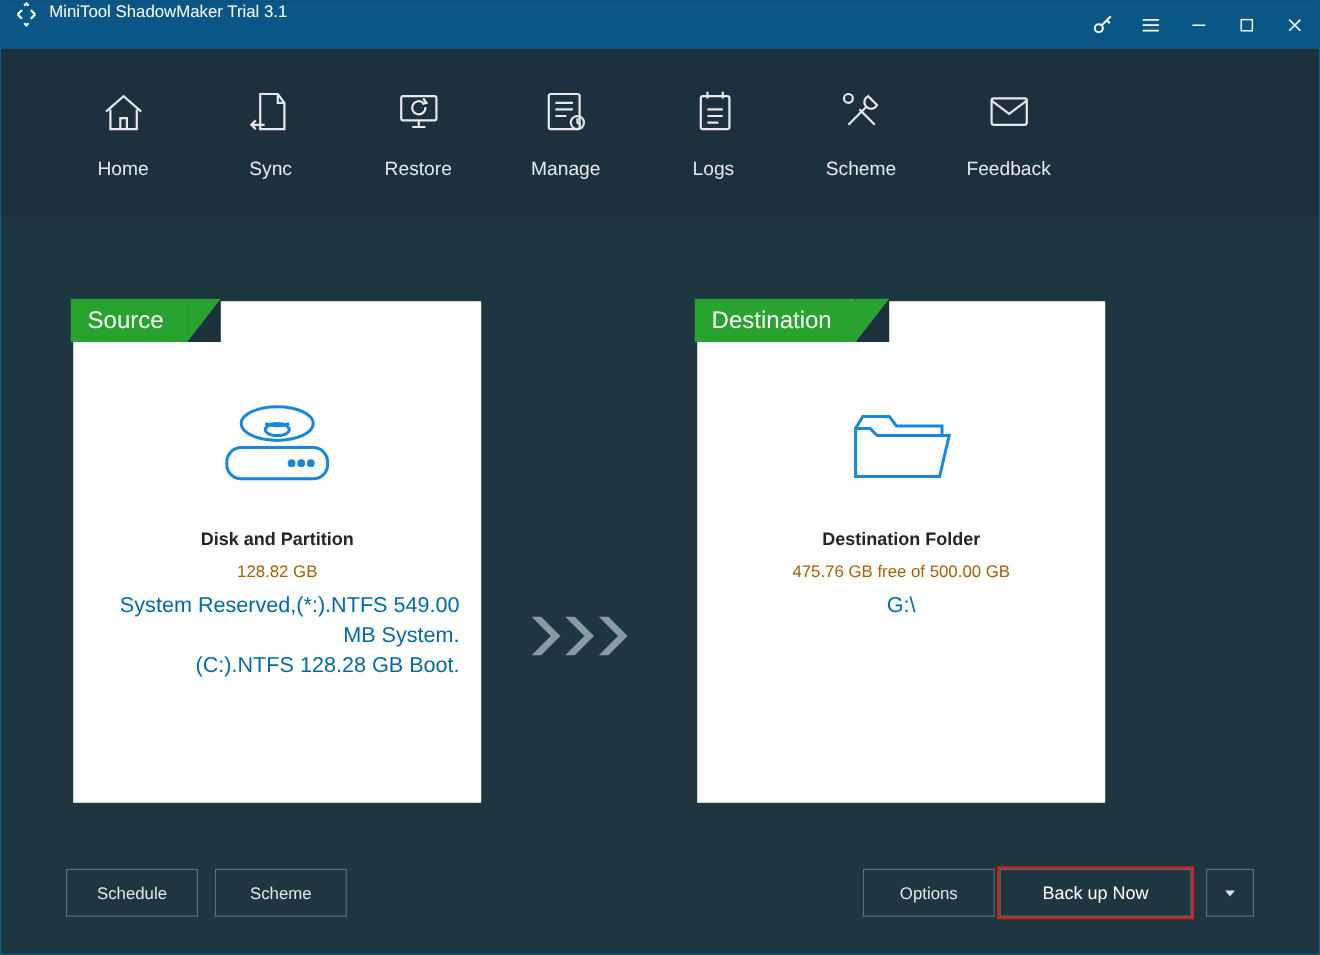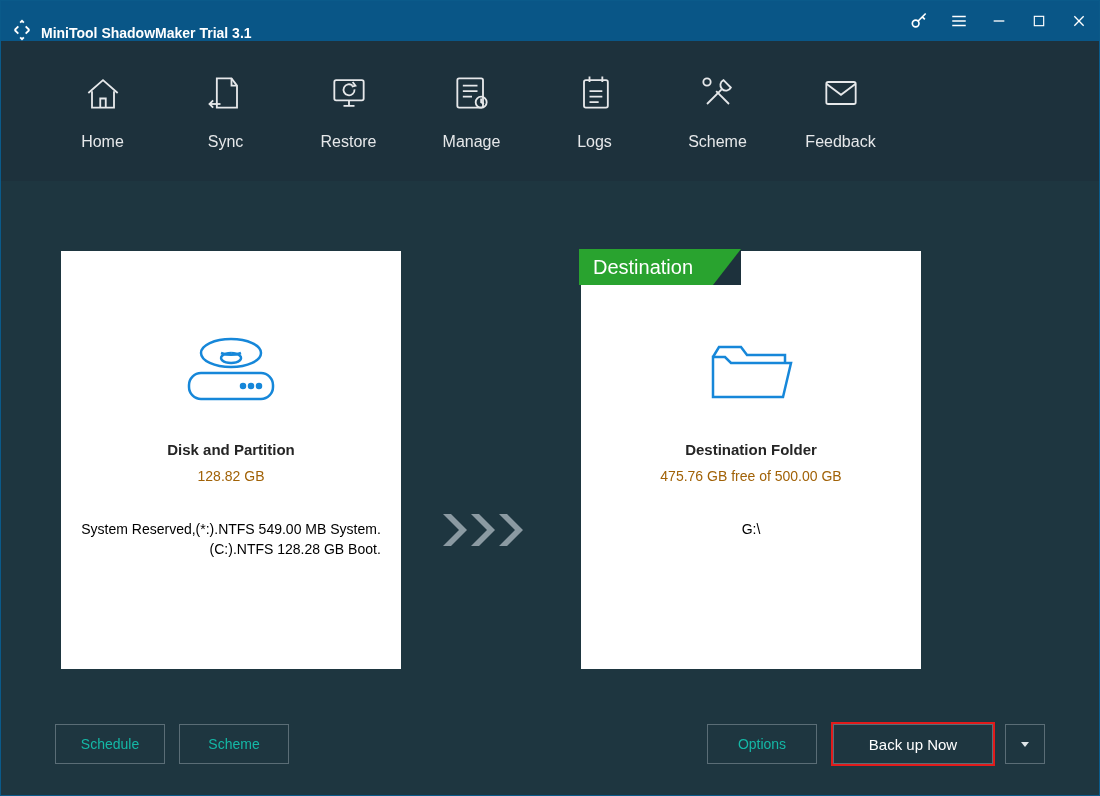--- a/index.html
+++ b/index.html
@@ -1,46 +1,46 @@
 <!DOCTYPE html>
 <html><head>
 <meta charset="utf-8">
 <style>
   * { box-sizing: border-box; margin: 0; padding: 0; font-family: "Segoe UI", Arial, sans-serif; }
   body { background: #1e3640; width: 1100px; height: 796px; overflow: hidden; border: 1px solid #0a5a8a; }
   
-  .titlebar { height: 40px; background: #095687; display: flex; align-items: flex-end; color: #fff; font-size: 14px; font-weight: 700; padding-left: 10px; }
+  .titlebar { height: 40px; background: #095687; display: flex; align-items: flex-start; color: #fff; font-size: 14px; font-weight: 400; padding-left: 10px; }
   .app-logo { width: 22px; height: 22px; margin-right: 8px; display:flex; align-items:center; justify-content:center; }
   .titlebar .spacer { flex: 1; }
   .title-actions { display:flex; align-items:center; height:100%; }
   .title-actions .tbtn { width: 40px; height: 40px; display:flex; align-items:center; justify-content:center; color:#fff; cursor:pointer; }
   
   .topnav { height: 140px; background: #1d313c; display:flex; }
   .nav-item { width: 123px; display:flex; flex-direction:column; align-items:center; justify-content:center; color:#e6e8ea; font-size: 15px; cursor:pointer; gap: 18px; }
   .nav-item.active { background: #0983c5; color:#fff; }
   .nav-icon { width: 44px; height: 44px; display:flex; align-items:center; justify-content:center; }
   .nav-label { font-size: 16px; }
   
   .content { padding: 70px 60px 0 60px; display:flex; align-items:flex-start; gap: 40px; }
   .card { width: 340px; height: 418px; background: #fff; position: relative; }
   .card-header { position:absolute; top:-2px; left:-2px; height:36px; display:flex; }
   .card-header .tab { background:#29a32f; color:#fff; font-size:20px; padding: 4px 20px 4px 14px; display:flex; align-items:center; }
   .card-header .angle { width: 0; height: 0; border-bottom: 36px solid #1d313c; border-left: 28px solid #29a32f; }
   .card-body { padding-top: 80px; display:flex; flex-direction:column; align-items:center; text-align:right; color:#252525; }
   .card-body .big-icon { width: 100px; height: 80px; display:flex; align-items:center; justify-content:center; color:#1687d9; margin-bottom: 30px; }
   .card-body .title-line { font-size: 15px; font-weight: 700; margin-bottom: 10px; }
   .card-body .size-line { font-size: 14px; color:#a16207; margin-bottom: 8px; }
-  .card-body .detail-line { font-size: 14px; color:#000000; line-height:1.4; padding: 0 18px; white-space: pre-line; margin-top: 28px; }
+  .card-body .detail-line { font-size: 18px; color:#0369a1; line-height:1.4; padding: 0 18px; white-space: pre-line; }
   .arrows { align-self:center; display:flex; gap:2px; color:#8b9aa2; margin-top: 140px; }
   
   .footer { position:absolute; bottom: 30px; left: 0; right: 0; padding: 0 55px; display:flex; align-items:center; }
-  .btn { height: 40px; min-width: 110px; padding: 0 22px; border: 1px solid #5a6d76; color:#14b8a6; font-size: 14px; display:flex; align-items:center; justify-content:center; cursor:pointer; background: transparent; }
+  .btn { height: 40px; min-width: 110px; padding: 0 22px; border: 1px solid #5a6d76; color:#e5e5e5; font-size: 14px; display:flex; align-items:center; justify-content:center; cursor:pointer; background: transparent; }
   .btn + .btn { margin-left: 14px; }
   .footer .spacer { flex:1; }
-  .btn-primary-wrap { display:flex; gap: 8px; border: 2px solid #e11b1b; padding: 0; margin-left: 14px; }
+  .btn-primary-wrap { display:flex; gap: 8px; border: 2px solid #e11b1b; padding: 0; margin-left: 2px; }
   .btn-primary { height: 40px; width: 160px; border: 1px solid #5a6d76; color:#fff; font-size: 15px; display:flex; align-items:center; justify-content:center; cursor:pointer; }
   .btn-caret { width: 40px; height: 40px; border: 1px solid #5a6d76; display:flex; align-items:center; justify-content:center; cursor:pointer; margin-left: 10px; color:#dfe5e8; }
   svg { display:block; }
 </style>
 </head>
 <body>
 
 <div class="titlebar">
   <span class="app-logo">
     <svg width="22" height="22" viewBox="0 0 24 24" fill="none" stroke="#fff" stroke-width="2">
@@ -163,20 +163,24 @@
           <path d="M8 14 L24 26 L40 14"></path>
       </svg>
     </span>
     <span class="nav-label">Feedback</span>
   </div>
 </div>
 
 <div class="content">
 
   <div class="card">
+    <div class="card-header">
+      <div class="tab">Source</div>
+      <div class="angle"></div>
+    </div>
     <div class="card-body">
       <div class="big-icon">
         <svg width="100" height="76" viewBox="0 0 100 76" fill="none" stroke="#1687d9" stroke-width="2.5">
           <rect x="8" y="40" width="84" height="26" rx="12"></rect>
           <circle cx="78" cy="53" r="2" fill="#1687d9"></circle>
             <circle cx="70" cy="53" r="2" fill="#1687d9"></circle>
             <circle cx="62" cy="53" r="2" fill="#1687d9"></circle>
           <ellipse cx="50" cy="20" rx="30" ry="14"></ellipse>
           <path d="M50 20 a10 5 0 1 0 0.1 0"></path>
           <path d="M40 20 a16 8 0 0 0 20 0"></path>

